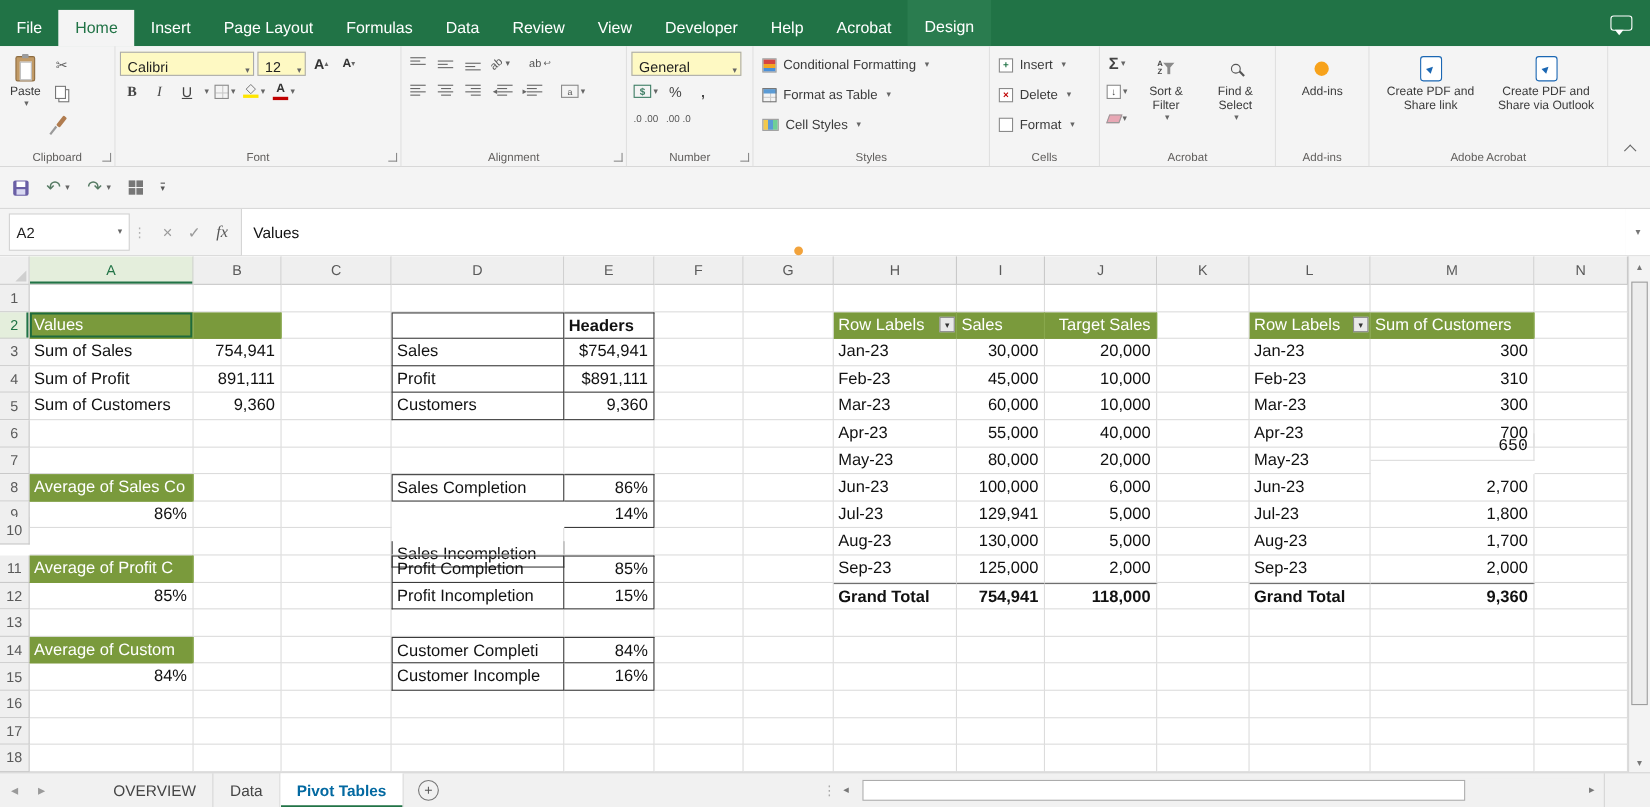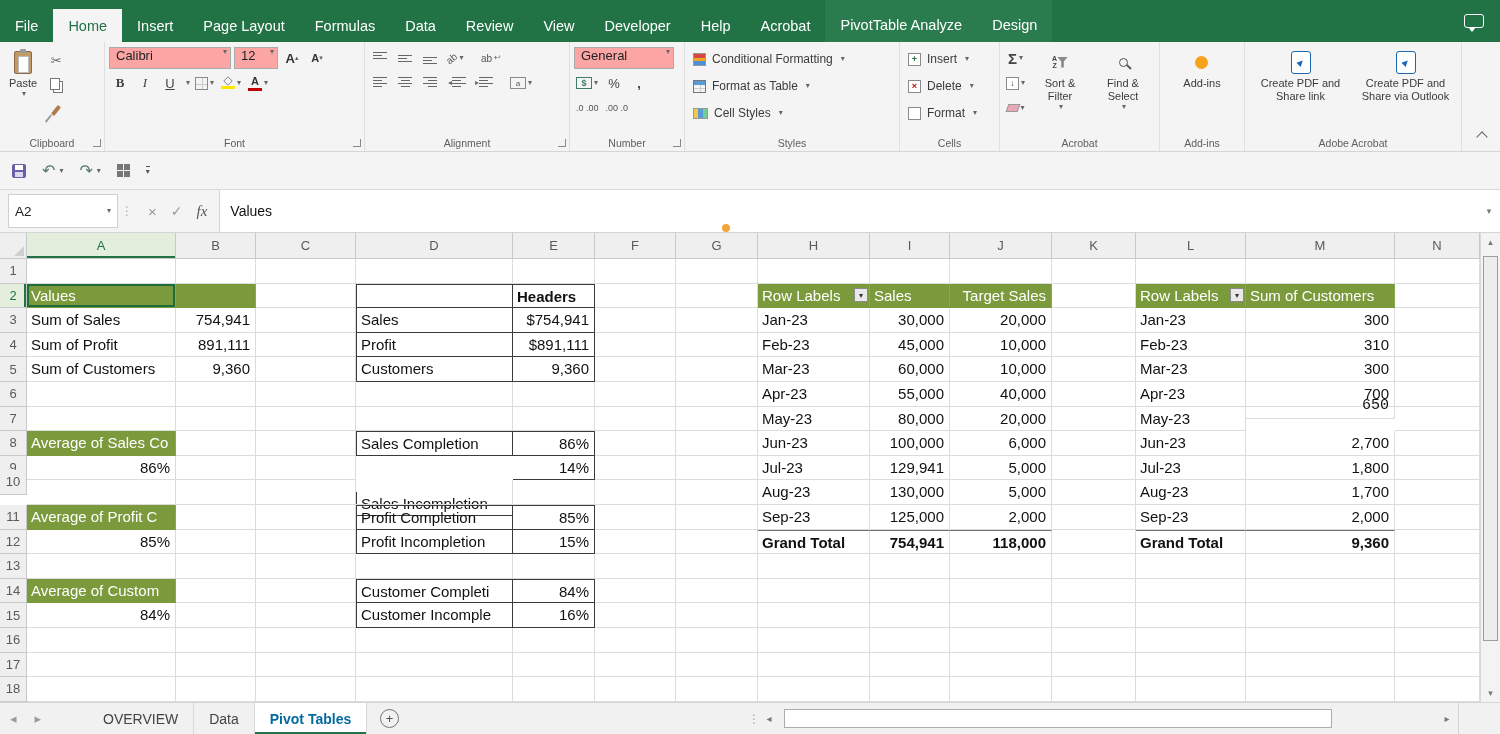--- a/index.html
+++ b/index.html
@@ -21,21 +21,21 @@
 
   
   .ribbon{position:absolute;top:42px;left:0;width:1500px;height:110px;background:#F4F4F4;border-bottom:1px solid #D5D5D5;display:flex}
   .rgroup{position:relative;height:100%;border-right:1px solid #E0E0E0;padding:5px 4px 18px;flex:0 0 auto;display:flex;gap:3px}
   .glabel{position:absolute;bottom:2px;left:0;right:0;text-align:center;font-size:10.5px;color:#605E5C;white-space:nowrap}
   .launcher{position:absolute;right:3px;bottom:4px;width:8px;height:8px;border-right:1.4px solid #8a8a8a;border-bottom:1.4px solid #8a8a8a}
   .gcol{display:flex;flex-direction:column;gap:3px}
   .grow{display:flex;align-items:center;gap:3px}
   .sb{min-width:22px;height:22px;display:flex;align-items:center;justify-content:center;font-size:13px;color:#444;padding:0 2px;border-radius:2px}
   .car{font-size:8px;color:#666;margin-left:2px;line-height:1}
-  .combo{display:flex;align-items:flex-start;background:#fca5a5;border:1px solid #ABABAB;height:22px;font-size:13px;color:#222;padding:0 3px 0 6px}
+  .combo{display:flex;align-items:flex-end;background:#fef9c3;border:1px solid #ABABAB;height:22px;font-size:13px;color:#222;padding:0 3px 0 6px}
   .combo .car{margin-left:auto}
   .bb{display:flex;flex-direction:column;align-items:center;justify-content:flex-start;font-size:11px;color:#3b3b3b;padding:2px 5px;line-height:1.18;text-align:center}
   .bicon{height:26px;display:flex;align-items:center;justify-content:center;margin-bottom:2px}
 
   
   .clipb{position:relative;width:18px;height:23px;background:#c19a66;border:1px solid #8d6b3f;border-radius:2px}
   .clipb::before{content:"";position:absolute;left:3px;top:4px;width:9px;height:15px;background:#fff;border:1px solid #bbb}
   .clipb::after{content:"";position:absolute;left:5px;top:-3px;width:6px;height:4px;background:#9b9b9b;border-radius:1px}
   .ic-scissors{font-size:13px;color:#666}
   .ic-copy{width:10px;height:12px;border:1px solid #777;background:#fff;box-shadow:3px 3px 0 -1px #fff,3px 3px 0 0 #777;margin:0 3px 3px 0}
@@ -153,21 +153,20 @@
         <div class="tab active">Home</div>
         <div class="tab">Insert</div>
         <div class="tab">Page Layout</div>
         <div class="tab">Formulas</div>
         <div class="tab">Data</div>
         <div class="tab">Review</div>
         <div class="tab">View</div>
         <div class="tab">Developer</div>
         <div class="tab">Help</div>
         <div class="tab">Acrobat</div>
-        <div class="tab ctx">PivotTable Analyze</div>
         <div class="tab ctx">Design</div>
       </div>
     <span class="commenticon"></span>
   </div>
 
   <div class="ribbon">
 
     <div class="rgroup" style="width:105px">
       <div class="bb">
         <span class="bicon">

